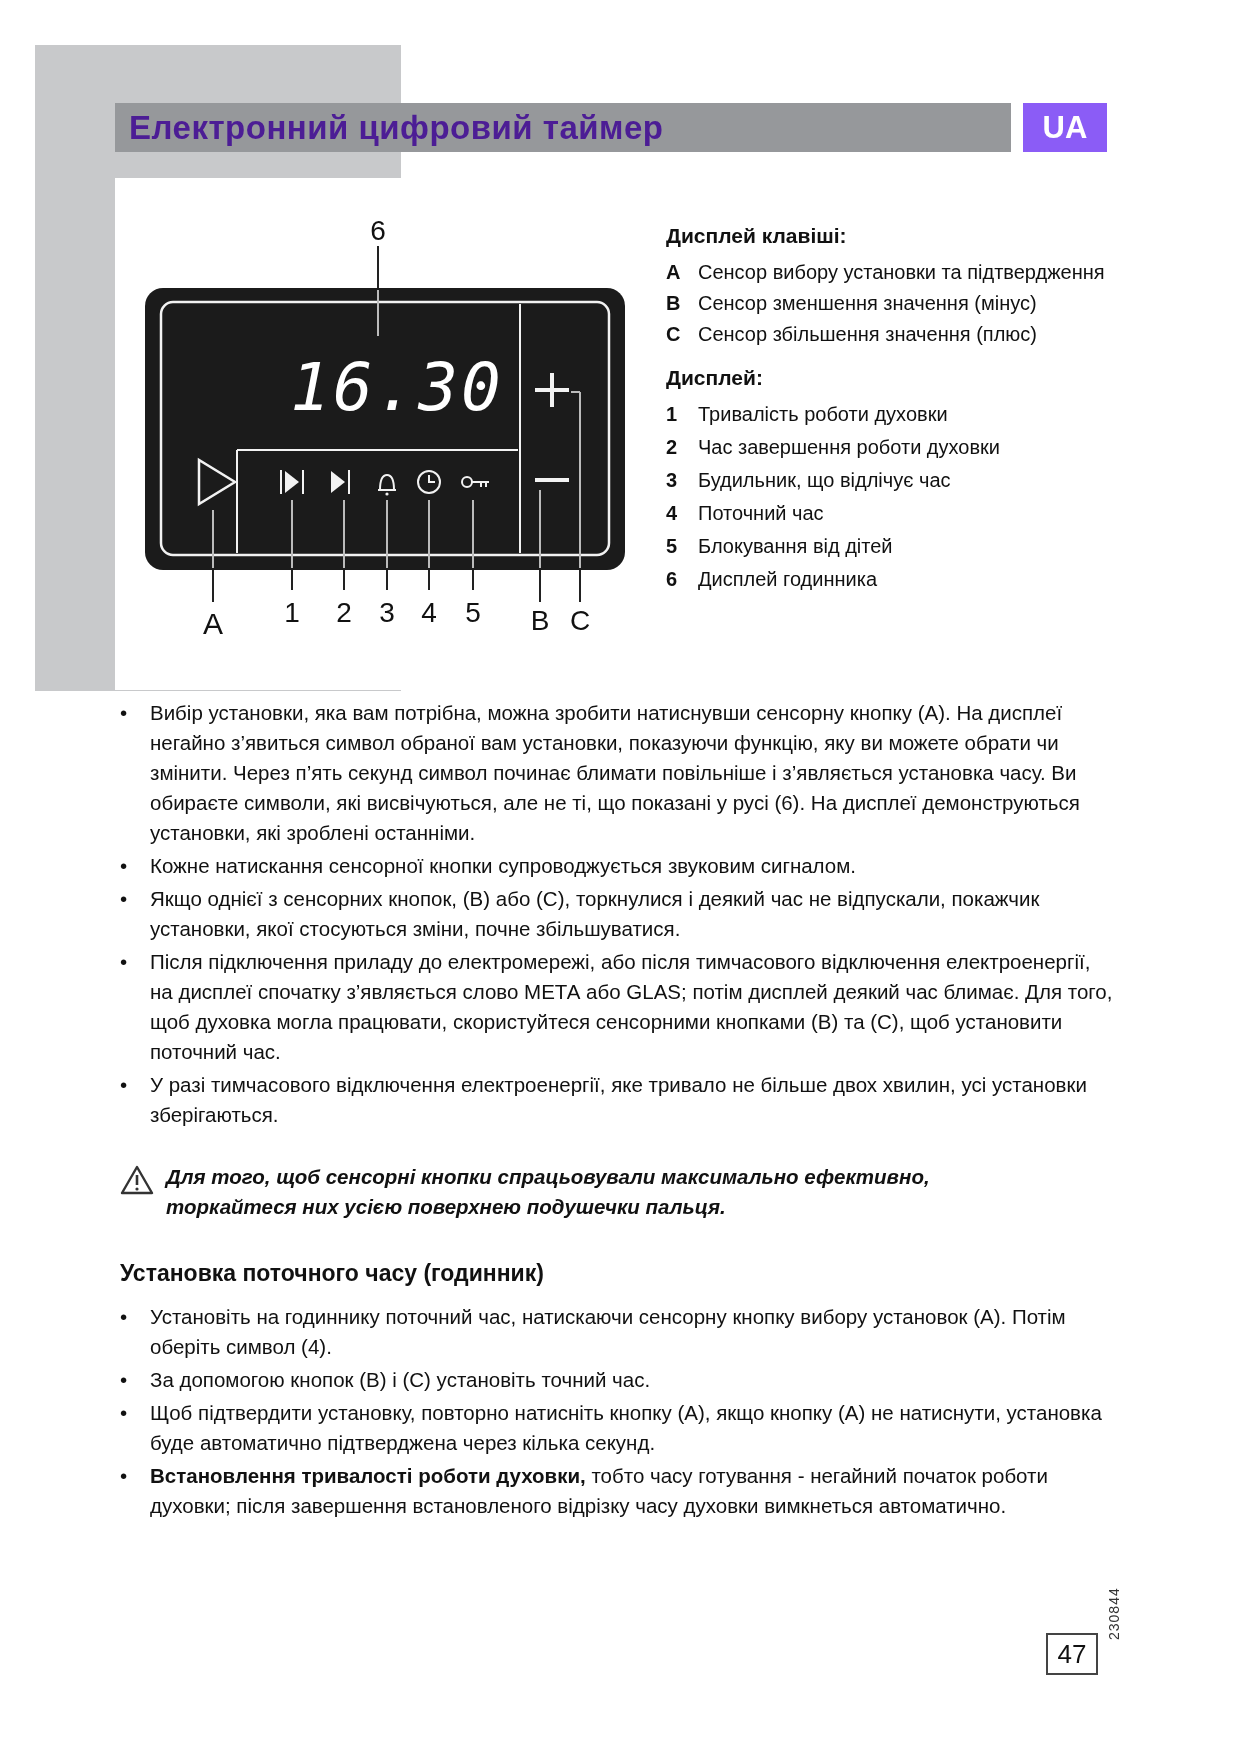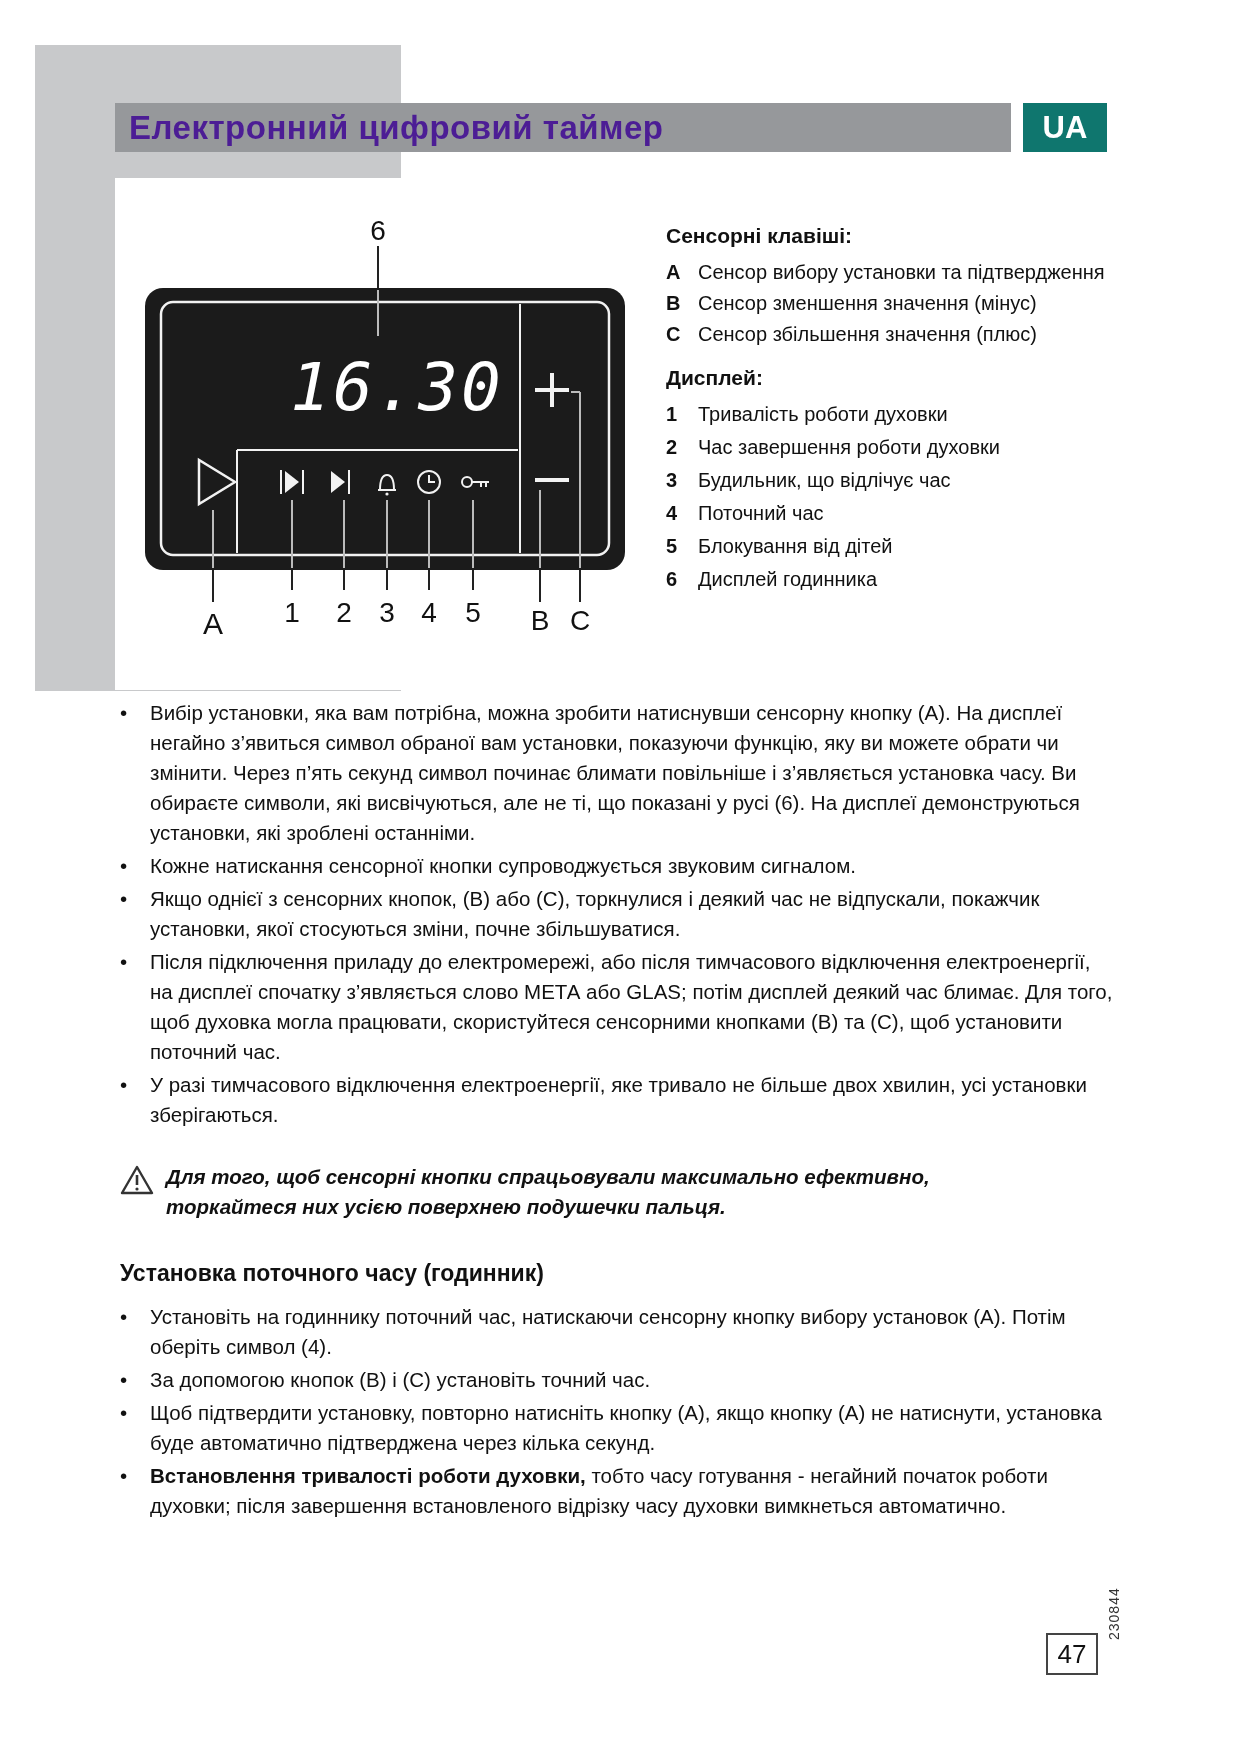--- a/index.html
+++ b/index.html
@@ -8,21 +8,21 @@
     font-family:"Liberation Sans", sans-serif;color:#111;
     -webkit-font-smoothing:antialiased;
   }
   .gray-block{position:absolute;left:35px;top:45px;width:366px;height:646px;background:#c8c9cb;}
   .header-bar{
     position:absolute;left:115px;top:103px;width:896px;height:49px;background:#96989b;
     color:#4c1d95;font-size:33px;font-weight:bold;display:flex;align-items:center;
     padding-left:14px;box-sizing:border-box;letter-spacing:0.5px;
   }
   .ua-box{
-    position:absolute;left:1023px;top:103px;width:84px;height:49px;background:#0f766e;
+    position:absolute;left:1023px;top:103px;width:84px;height:49px;background:#8b5cf6;
     color:#fff;font-size:31px;font-weight:bold;display:flex;align-items:center;justify-content:center;
   }
   .diagram-card{position:absolute;left:115px;top:178px;width:525px;height:512px;background:#ffffff;}
   .diagram-card svg{display:block;}
 
   .legend{position:absolute;left:666px;top:222px;width:452px;font-size:20px;line-height:28px;}
   .legend-title{font-weight:bold;font-size:21px;margin:0 0 8px 0;}
   .legend-row{display:flex;margin-bottom:3px;}
   .legend-key{font-weight:bold;width:32px;flex:0 0 32px;}
   .legend-text{flex:1;}
@@ -147,21 +147,21 @@
     <text x="229" y="444" text-anchor="middle" font-size="28" fill="#111">2</text>
     <text x="272" y="444" text-anchor="middle" font-size="28" fill="#111">3</text>
     <text x="314" y="444" text-anchor="middle" font-size="28" fill="#111">4</text>
     <text x="358" y="444" text-anchor="middle" font-size="28" fill="#111">5</text>
     <text x="425" y="452" text-anchor="middle" font-size="28" fill="#111">B</text>
     <text x="465" y="452" text-anchor="middle" font-size="28" fill="#111">C</text>
   </svg>
 </div>
 
 <div class="legend">
-  <div class="legend-title">Сенсорні клавіші:</div>
+  <div class="legend-title">Дисплей клавіші:</div>
   <div class="legend-row">
     <span class="legend-key">A</span>
     <span class="legend-text">Сенсор вибору установки та підтвердження</span>
   </div>
   <div class="legend-row">
     <span class="legend-key">B</span>
     <span class="legend-text">Сенсор  зменшення значення (мінус)</span>
   </div>
   <div class="legend-row">
     <span class="legend-key">C</span>

